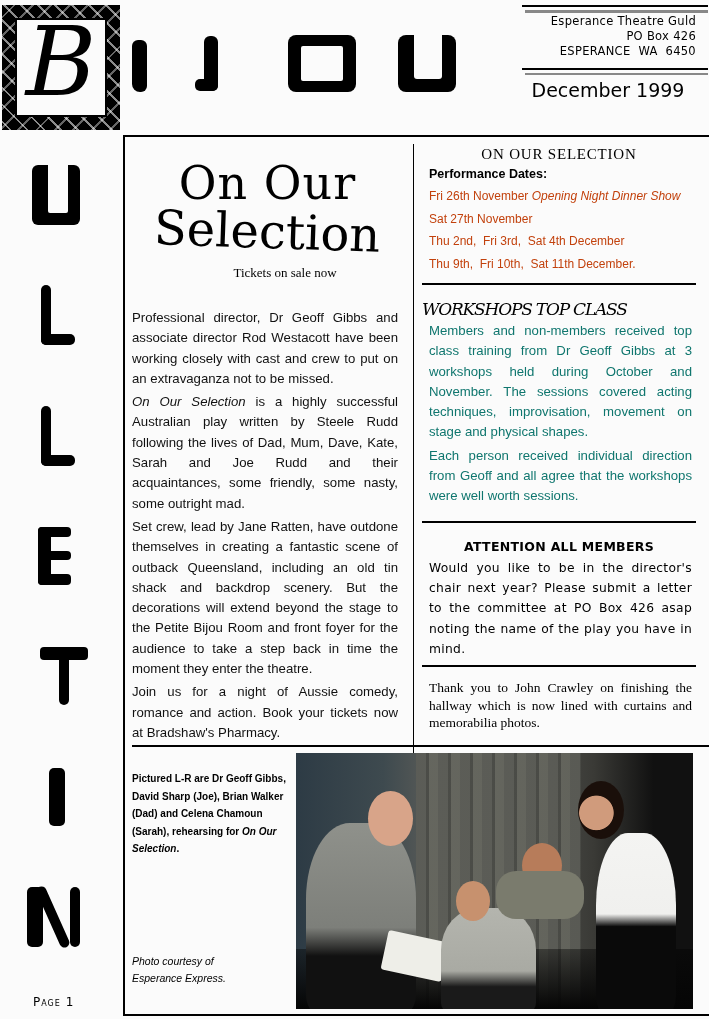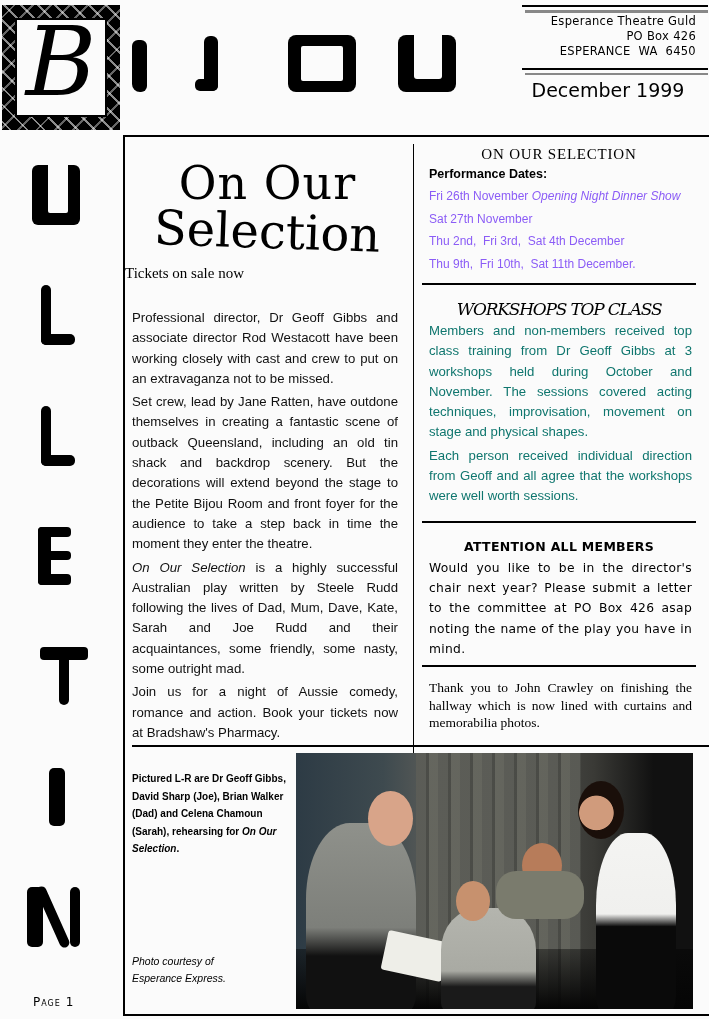--- a/index.html
+++ b/index.html
@@ -69,41 +69,41 @@
   #photo-rule { left: 132px; top: 745px; width: 577px; height: 2px; background: #000; }
 
   
   #title-art {
     left: 125px; top: 158px; width: 285px; text-align: center;
     font-family: "DejaVu Serif", serif; color: #000;
   }
   #title-line1 { font-size: 46px; line-height: 50px; letter-spacing: 1px; }
   #title-line2 { font-size: 48px; line-height: 46px; letter-spacing: 0px; transform: rotate(2deg); display: inline-block; }
   #tickets-line {
-    left: 125px; top: 265px; width: 320px; text-align: left;
-    font-family: "Liberation Serif", serif; font-size: 15px;
+    left: 125px; top: 265px; width: 320px; text-align: center;
+    font-family: "Liberation Serif", serif; font-size: 13px;
   }
   #left-body {
     left: 132px; top: 308px; width: 266px;
     font-family: "Liberation Sans", sans-serif; font-size: 13.2px; line-height: 20.3px;
     text-align: justify; color: #111;
   }
   #left-body p { margin: 0 0 3px 0; }
 
   
   #right-col { left: 422px; top: 144px; width: 274px; }
   .sec-title-serif {
     text-align: center; font-family: "Liberation Serif", serif; font-size: 15px;
     letter-spacing: 0.8px; margin: 2px 0 4px 0;
   }
   #perf-label { font-family: "Liberation Sans", sans-serif; font-weight: bold; font-size: 12.5px; margin: 0 0 4px 7px; }
-  .perf-line { font-family: "Liberation Sans", sans-serif; font-size: 12px; line-height: 22.5px; margin-left: 7px; color: #8b5cf6; }
+  .perf-line { font-family: "Liberation Sans", sans-serif; font-size: 12px; line-height: 22.5px; margin-left: 7px; color: #c2410c; }
   .rule-thick { height: 2px; background: #000; margin: 8px 0 0 0; }
   #workshops-title {
-    text-align: center; font-family: "DejaVu Serif", serif; font-style: italic;
+    font-family: "DejaVu Serif", serif; font-style: italic;
     font-size: 17px; letter-spacing: -1.2px; margin: 14px 0 2px 0;
   }
   .r-body {
     font-family: "Liberation Sans", sans-serif; font-size: 13.2px; line-height: 20.3px;
     text-align: justify; margin: 0 4px 3px 7px; color: #0f766e;
   }
   #attention-title {
     text-align: center; font-family: "DejaVu Sans", sans-serif; font-weight: bold;
     font-size: 12.5px; margin: 16px 0 4px 0; letter-spacing: 0.3px;
   }
@@ -207,22 +207,22 @@
 <div id="col-divider" class="abs"></div>
 
 <div id="title-art" class="abs">
   <div id="title-line1">On Our</div>
   <div id="title-line2">Selection</div>
 </div>
 <div id="tickets-line" class="abs">Tickets on sale now</div>
 
 <div id="left-body" class="abs">
   <p>Professional director, Dr Geoff Gibbs and associate director Rod Westacott have been working closely with cast and crew to put on an extravaganza not to be missed.</p>
+  <p><i>On Our Selection</i> <span>is a highly successful Australian play written by Steele Rudd following the lives of Dad, Mum, Dave, Kate, Sarah and Joe Rudd and their acquaintances, some friendly, some nasty, some outright mad.</span></p>
   <p>Set crew, lead by Jane Ratten, have outdone themselves in creating a fantastic scene of outback Queensland, including an old tin shack and backdrop scenery.  But the decorations will extend beyond the stage to the Petite Bijou Room and front foyer for the audience to take a step back in time the moment they enter the theatre.</p>
-  <p><i>On Our Selection</i> <span>is a highly successful Australian play written by Steele Rudd following the lives of Dad, Mum, Dave, Kate, Sarah and Joe Rudd and their acquaintances, some friendly, some nasty, some outright mad.</span></p>
   <p>Join us for a night of Aussie comedy, romance and action.  Book your tickets now at Bradshaw's Pharmacy.</p>
 </div>
 
 <div id="right-col" class="abs">
   <div class="sec-title-serif">ON OUR SELECTION</div>
   <div id="perf-label">Performance Dates:</div>
   <div class="perf-line"><span>Fri 26th November </span><i>Opening Night Dinner Show</i></div>
   <div class="perf-line">Sat 27th November</div>
   <div class="perf-line" style="white-space:pre;">Thu 2nd,  Fri 3rd,  Sat 4th December</div>
   <div class="perf-line" style="white-space:pre;">Thu 9th,  Fri 10th,  Sat 11th December.</div>

